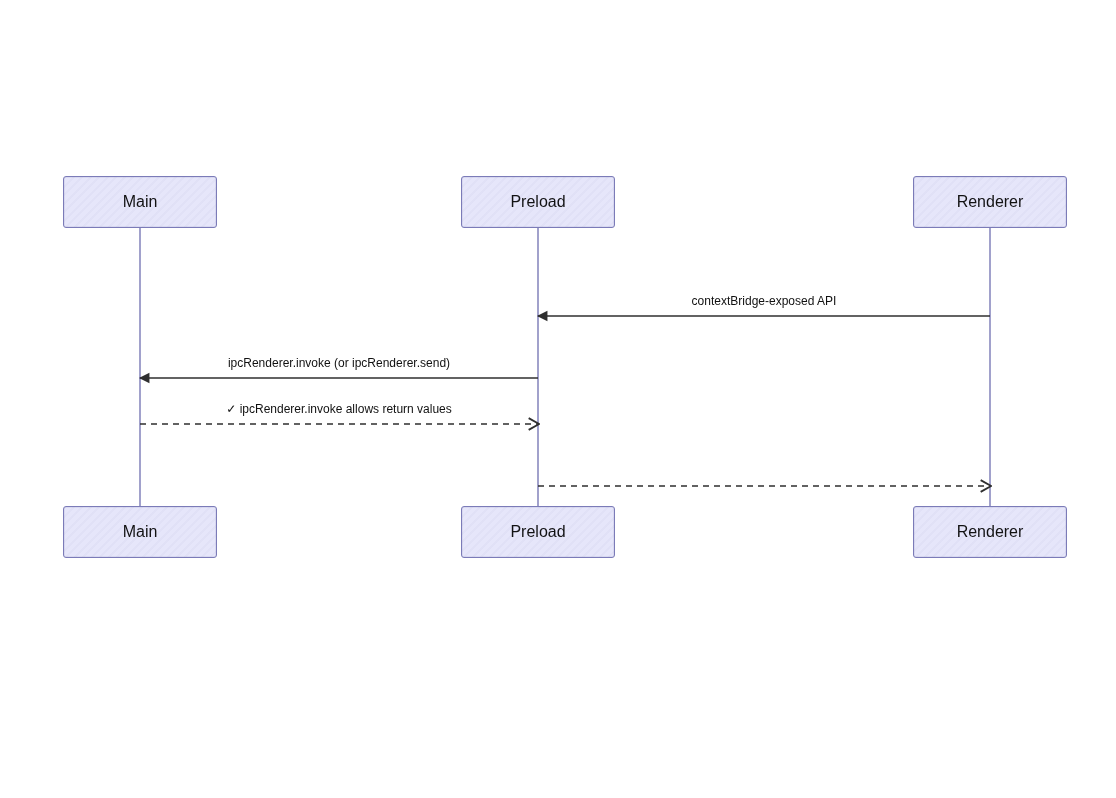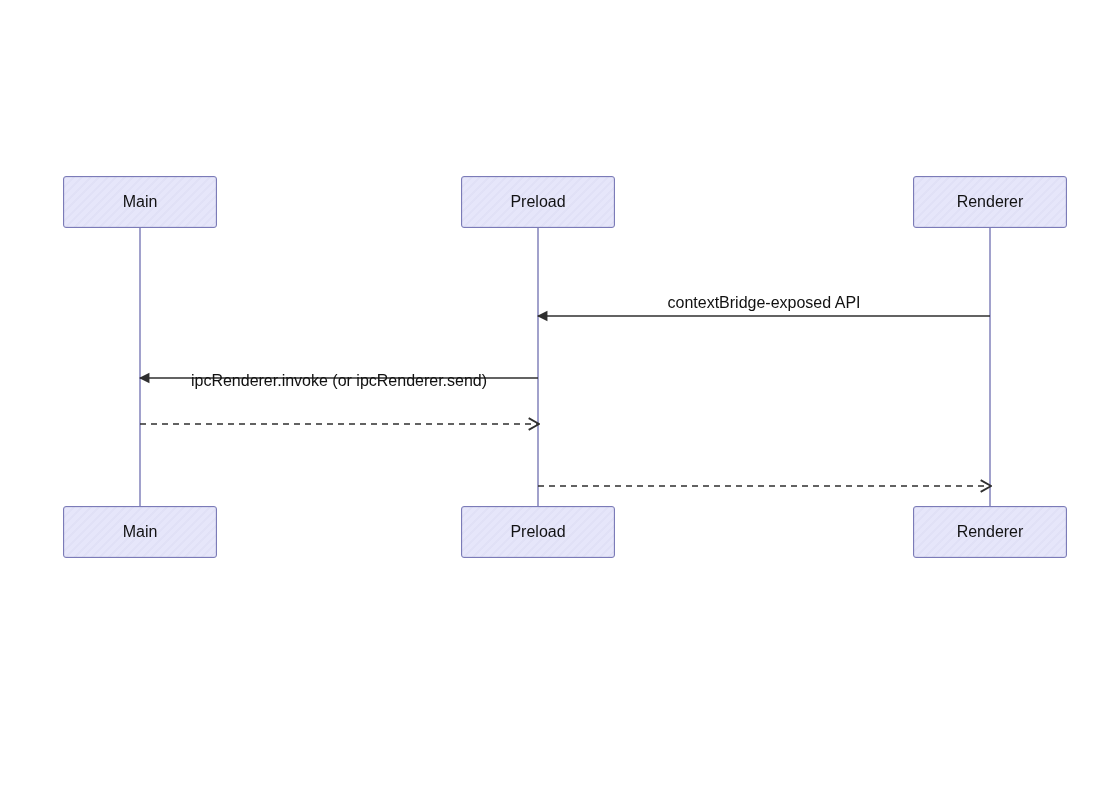--- a/index.html
+++ b/index.html
@@ -48,21 +48,21 @@
     background: repeating-linear-gradient(
       135deg,
       rgba(100,100,160,0.04) 0px,
       rgba(100,100,160,0.04) 2px,
       transparent 2px,
       transparent 6px
     );
   }
   .msg-label {
     position: absolute;
-    font-size: 16px;
+    font-size: 12px;
     white-space: nowrap;
     color: #111;
     text-align: center;
     transform: translateX(-50%);
   }
 </style>
 </head>
 <body>
 
 <div class="stage">
@@ -102,17 +102,18 @@
   </div>
   <div class="actor-box" style="left:461px; top:506px;">
     <span>Preload</span>
   </div>
   <div class="actor-box" style="left:913px; top:506px;">
     <span>Renderer</span>
   </div>
 
   <div class="msg-label" style="left:764px; top:294px;">contextBridge-exposed API</div>
 
-  <div class="msg-label" style="left:339px; top:372px;">ipcRenderer.invoke (or ipcRenderer.send)</div>
+  <div class="msg-label" style="left:339px; top:356px;">ipcRenderer.invoke (or ipcRenderer.send)</div>
 
+  <div class="msg-label" style="left:339px; top:402px;">✓ ipcRenderer.invoke allows return values</div>
 
 
 </div>
 
 </body></html>

